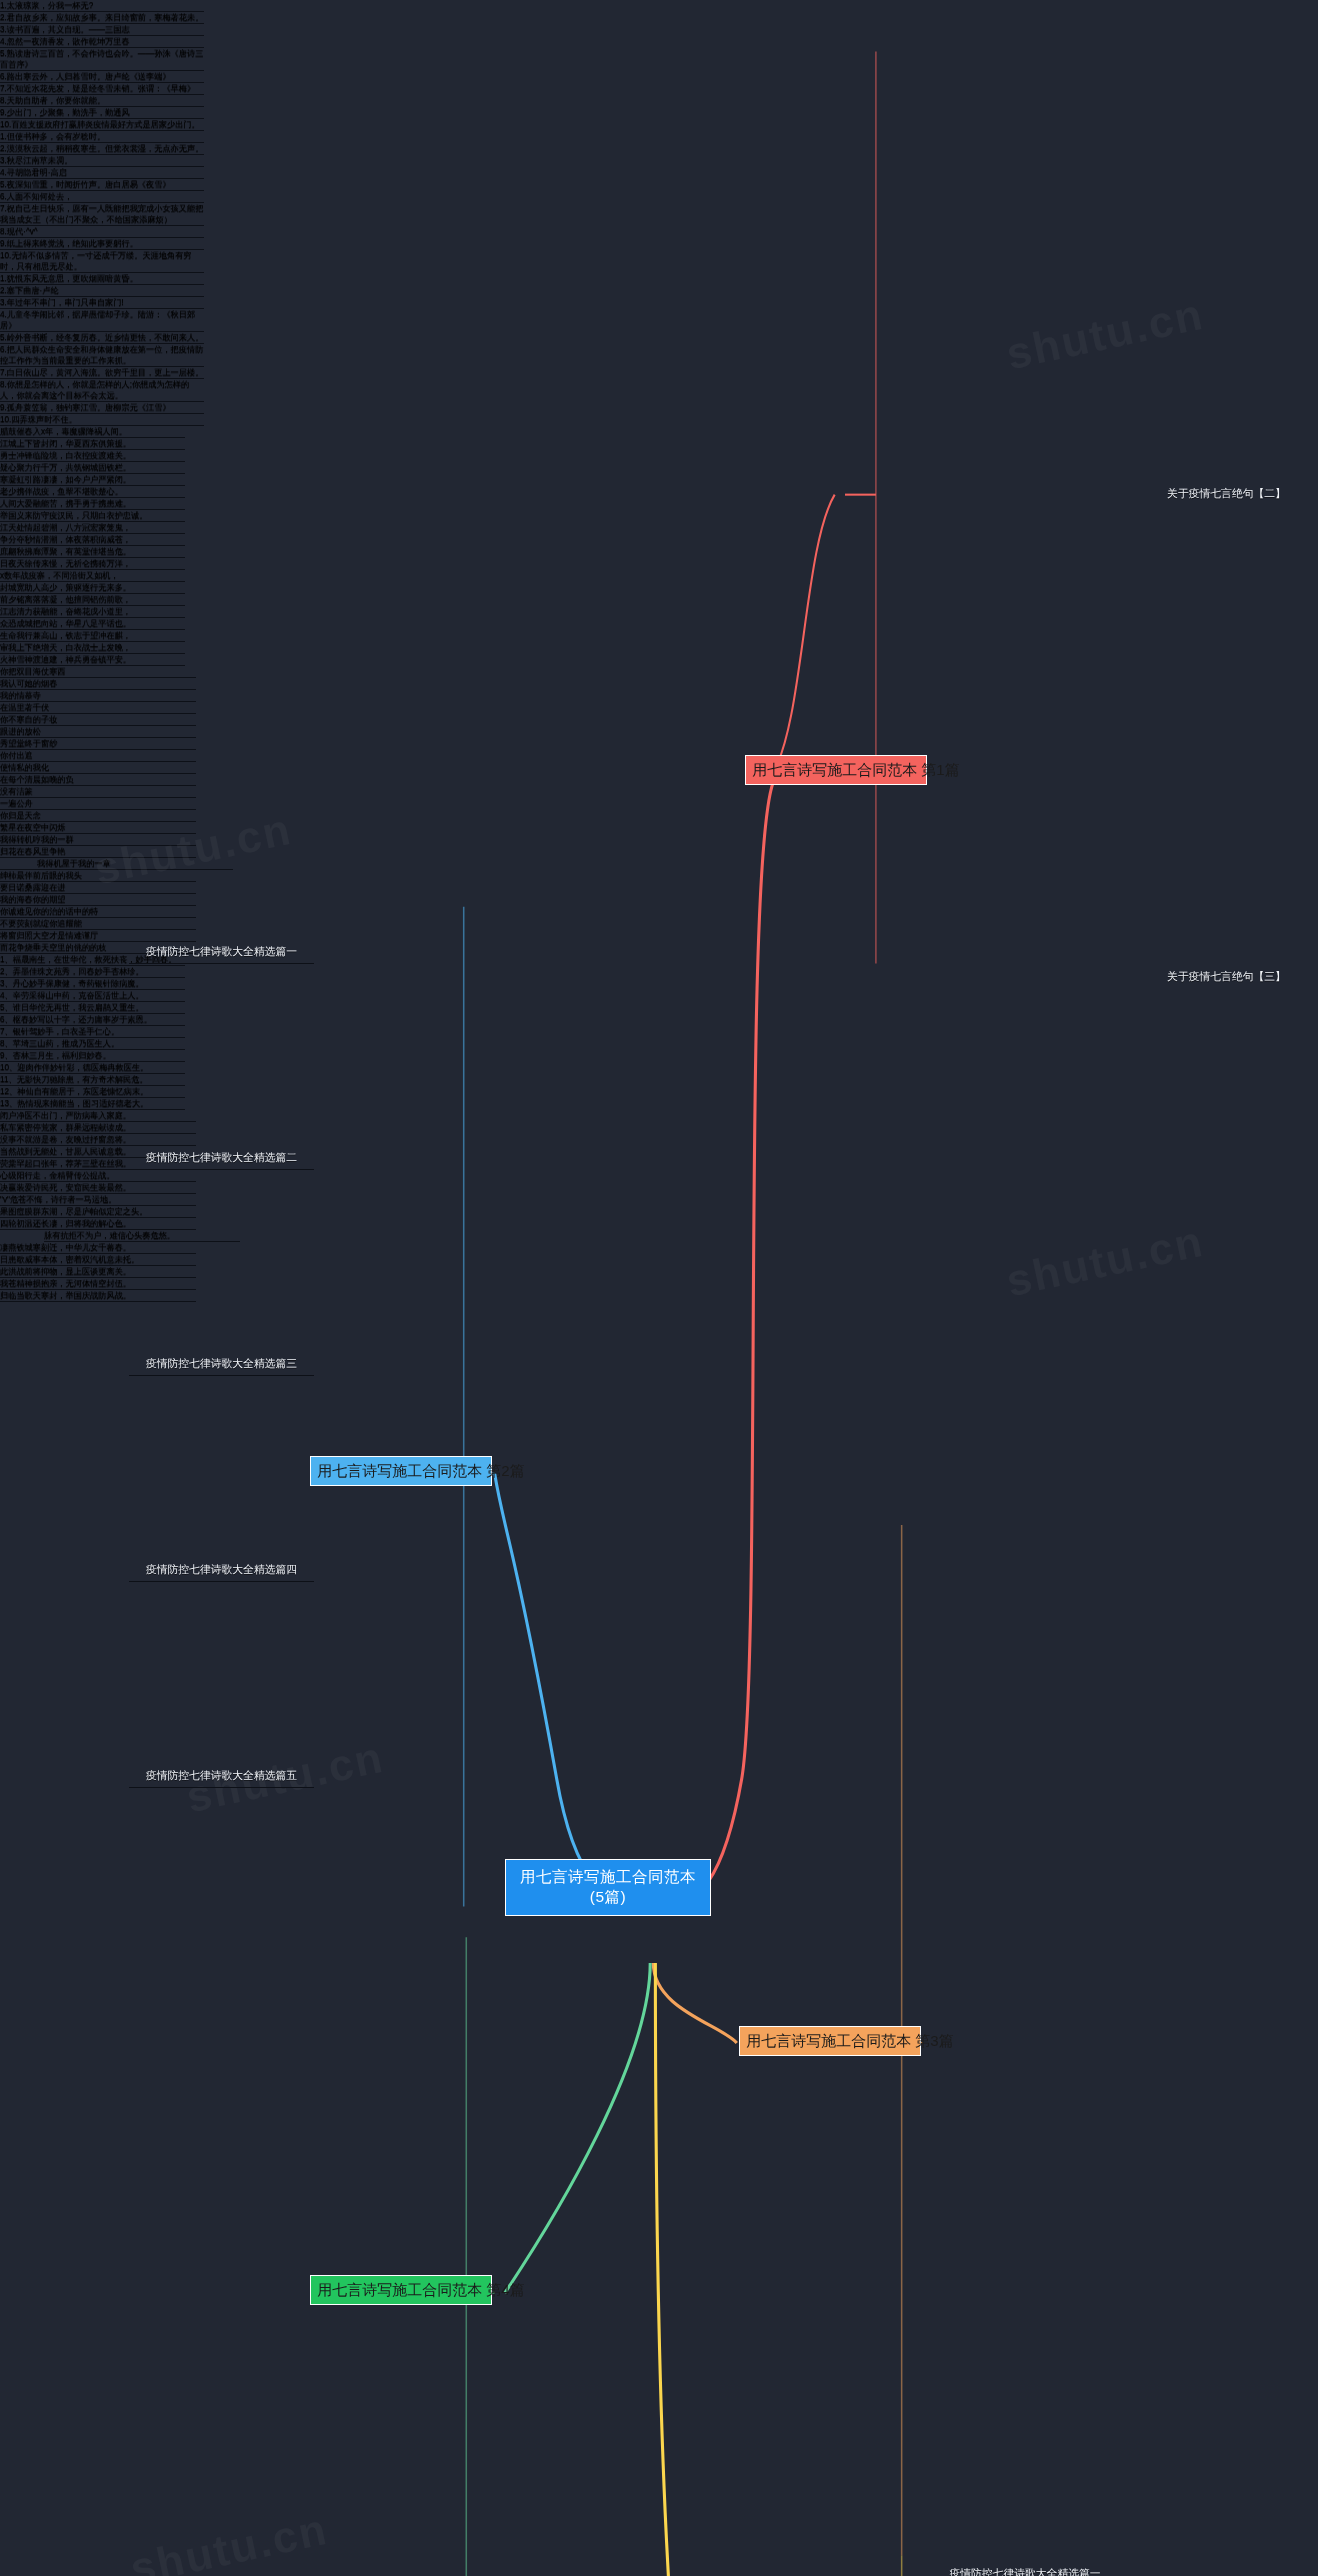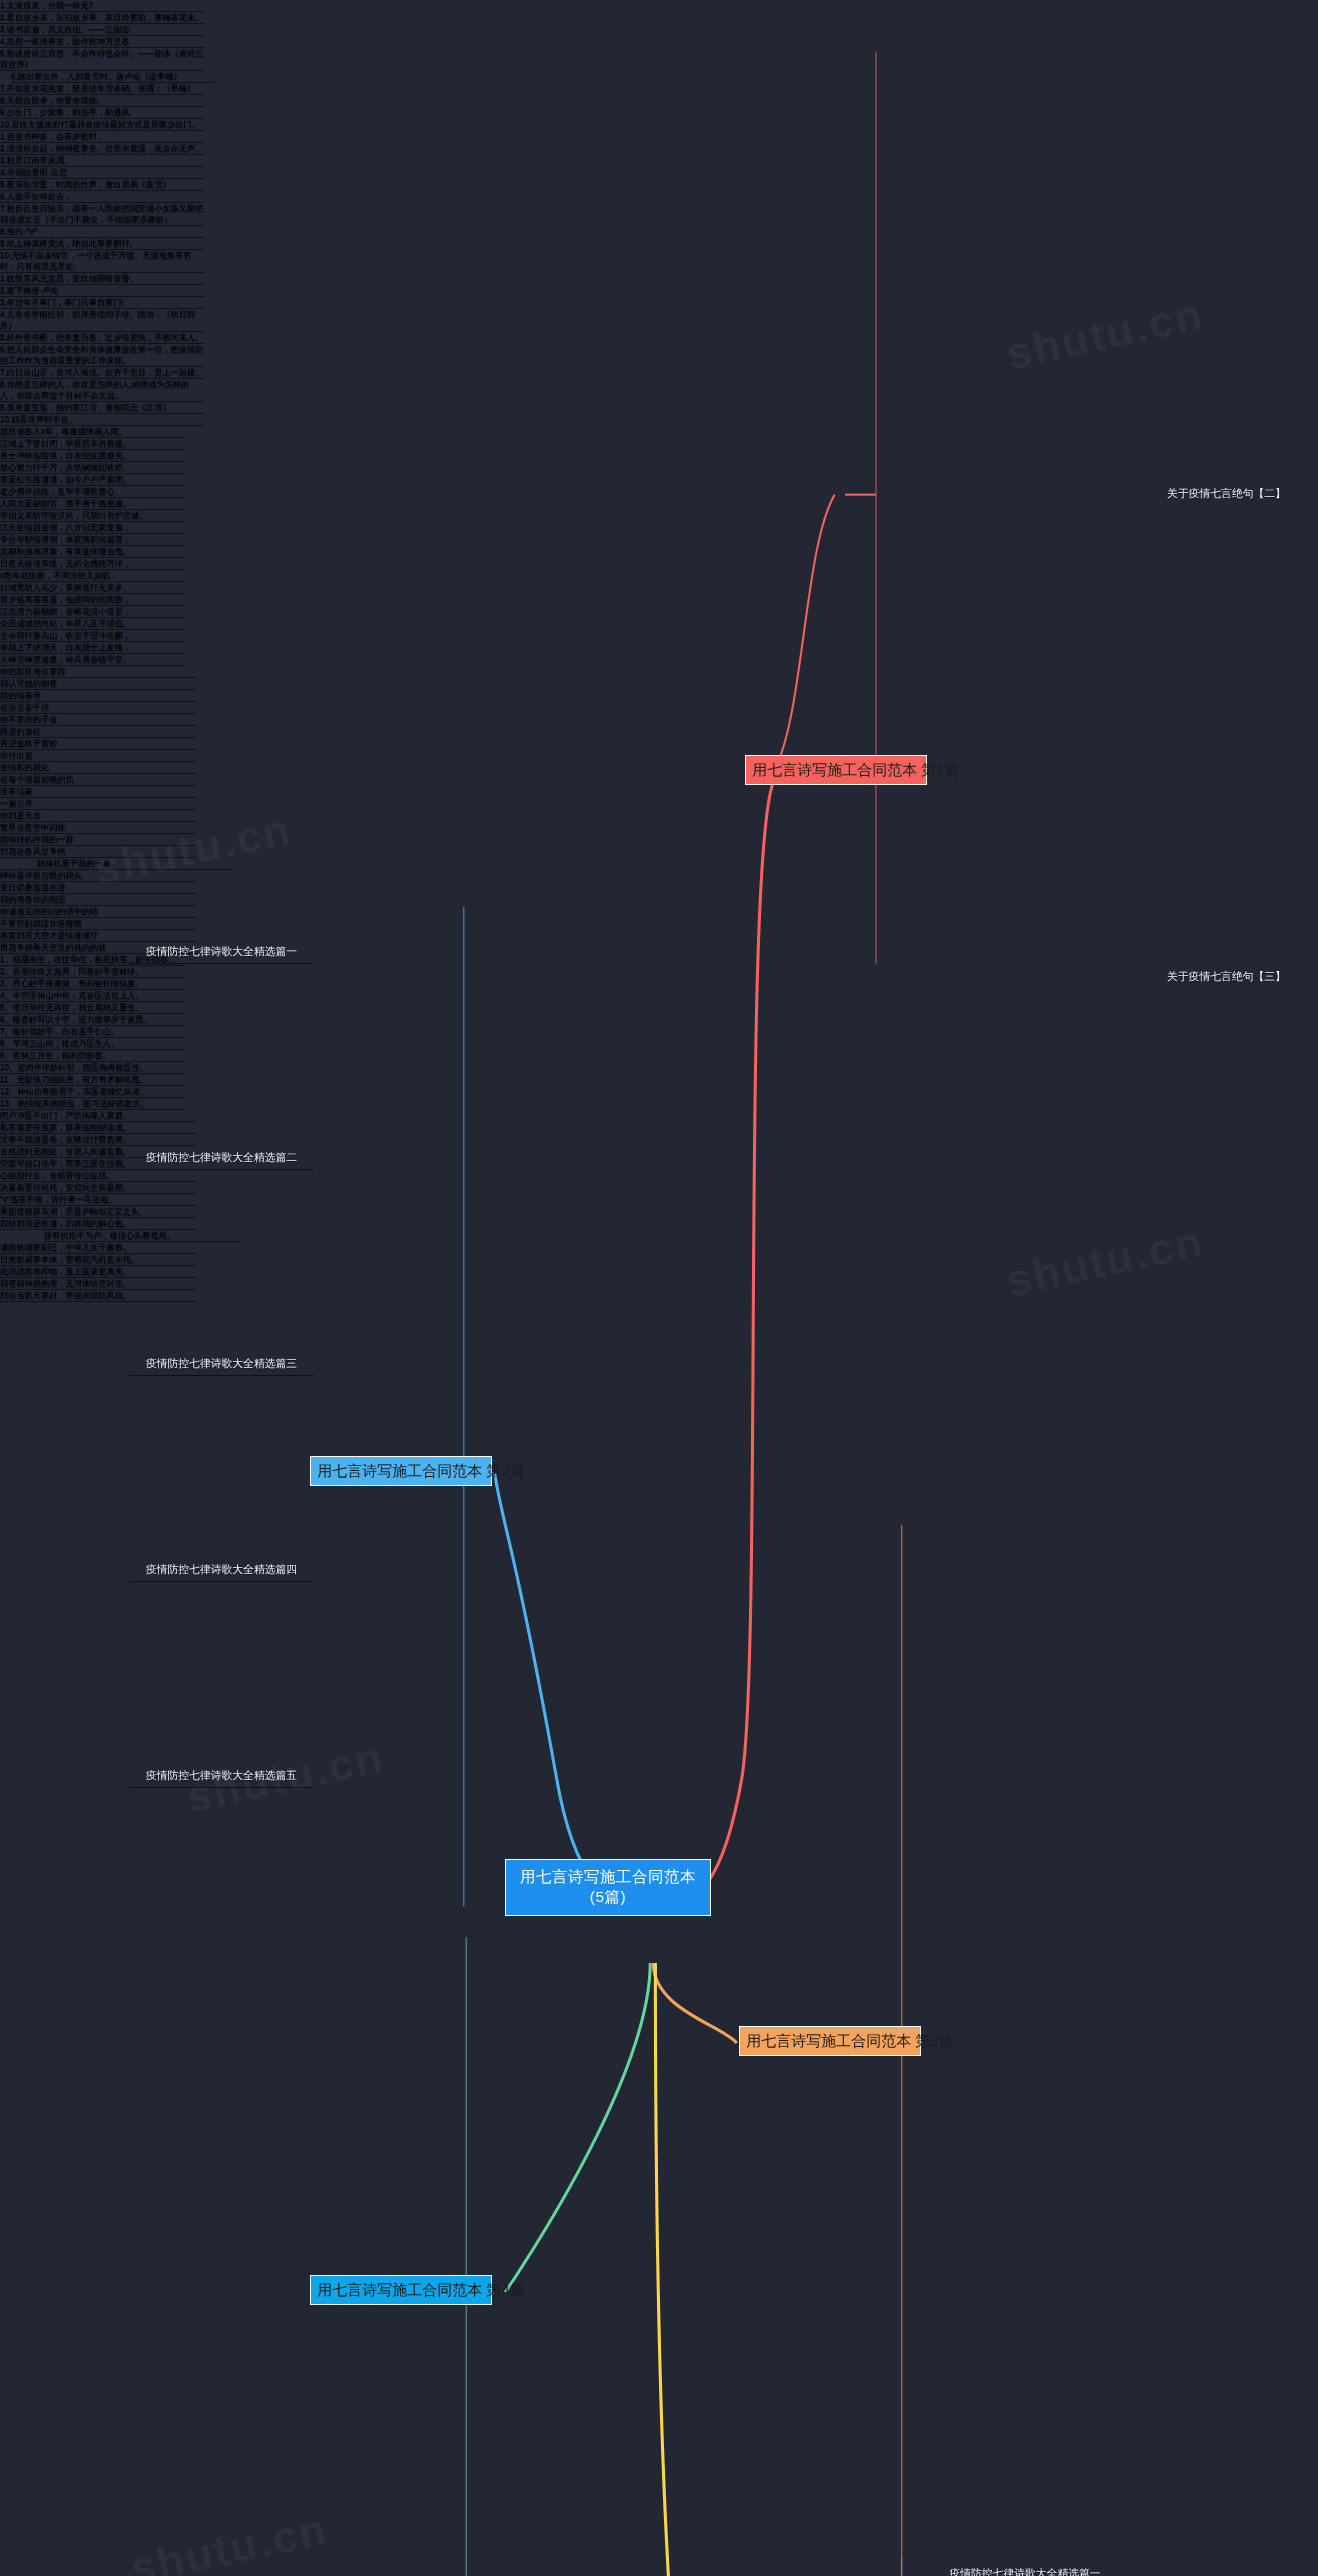--- a/index.html
+++ b/index.html
@@ -57,21 +57,21 @@
     line-height:1.25;
     text-align:center;
     padding:4.6px 6.2px;
     box-sizing:border-box;
     white-space:nowrap;
     font-weight:500;
   }
   .b1{background:#f4635e;}
   .b2{background:#4db2f0;}
   .b3{background:#f4a35c;}
-  .b4{background:#0ea5e9;}
+  .b4{background:#22c55e;}
   
   .grouphead{
     position:absolute;
     color:#f2f5fa;
     font-size:10.8px;
     line-height:1.4;
     padding:2.1px 4.1px 4.1px 4.1px;
     box-sizing:border-box;
     border-bottom:1.5px solid #0d1017;
     text-align:center;
@@ -135,21 +135,21 @@
   <div class="branch b1" style="left:745px;top:755px;width:182px;">用七言诗写施工合同范本 第1篇</div>
   <div class="branch b2" style="left:310px;top:1456px;width:182px;">用七言诗写施工合同范本 第2篇</div>
   <div class="branch b3" style="left:739px;top:2026px;width:182px;">用七言诗写施工合同范本 第3篇</div>
   <div class="branch b4" style="left:310px;top:2275px;width:182px;">用七言诗写施工合同范本 第4篇</div>
 
   <div class="leaf" style="left:943px;top:42px;width:204px;">1.太液琼浆，分我一杯无?</div>
   <div class="leaf" style="left:943px;top:82px;width:204px;">2.君自故乡来，应知故乡事。来日绮窗前，寒梅著花未。</div>
   <div class="leaf" style="left:943px;top:138px;width:204px;">3.读书百遍，其义自现。——三国志</div>
   <div class="leaf" style="left:943px;top:181px;width:204px;">4.忽然一夜清香发，散作乾坤万里春</div>
   <div class="leaf" style="left:943px;top:225px;width:204px;">5.熟读唐诗三百首，不会作诗也会吟。——孙洙《唐诗三百首序》</div>
-  <div class="leaf" style="left:943px;top:281px;width:204px;margin-left:11px;">6.路出寒云外，人归暮雪时。唐卢纶《送李端》</div>
+  <div class="leaf" style="left:943px;top:281px;width:204px;">6.路出寒云外，人归暮雪时。唐卢纶《送李端》</div>
   <div class="leaf" style="left:943px;top:338px;width:204px;">7.不知近水花先发，疑是经冬雪未销。张谓：《早梅》</div>
   <div class="leaf" style="left:943px;top:395px;width:204px;">8.天助自助者，你要你就能。</div>
   <div class="leaf" style="left:943px;top:438px;width:204px;">9.少出门，少聚集，勤洗手，勤通风</div>
   <div class="leaf" style="left:943px;top:480px;width:204px;">10.百姓支援政府打赢肺炎疫情最好方式是居家少出门。</div>
 
   <div class="subhead" style="left:1144px;top:484px;width:165px;">关于疫情七言绝句【二】</div>
 
   <div class="leaf" style="left:943px;top:537px;width:204px;">1.但使书种多，会有岁稔时。</div>
   <div class="leaf" style="left:943px;top:579px;width:204px;">2.漠漠秋云起，稍稍夜寒生。但觉衣裳湿，无点亦无声。</div>
   <div class="leaf" style="left:943px;top:637px;width:204px;">3.秋尽江南草未凋。</div>

